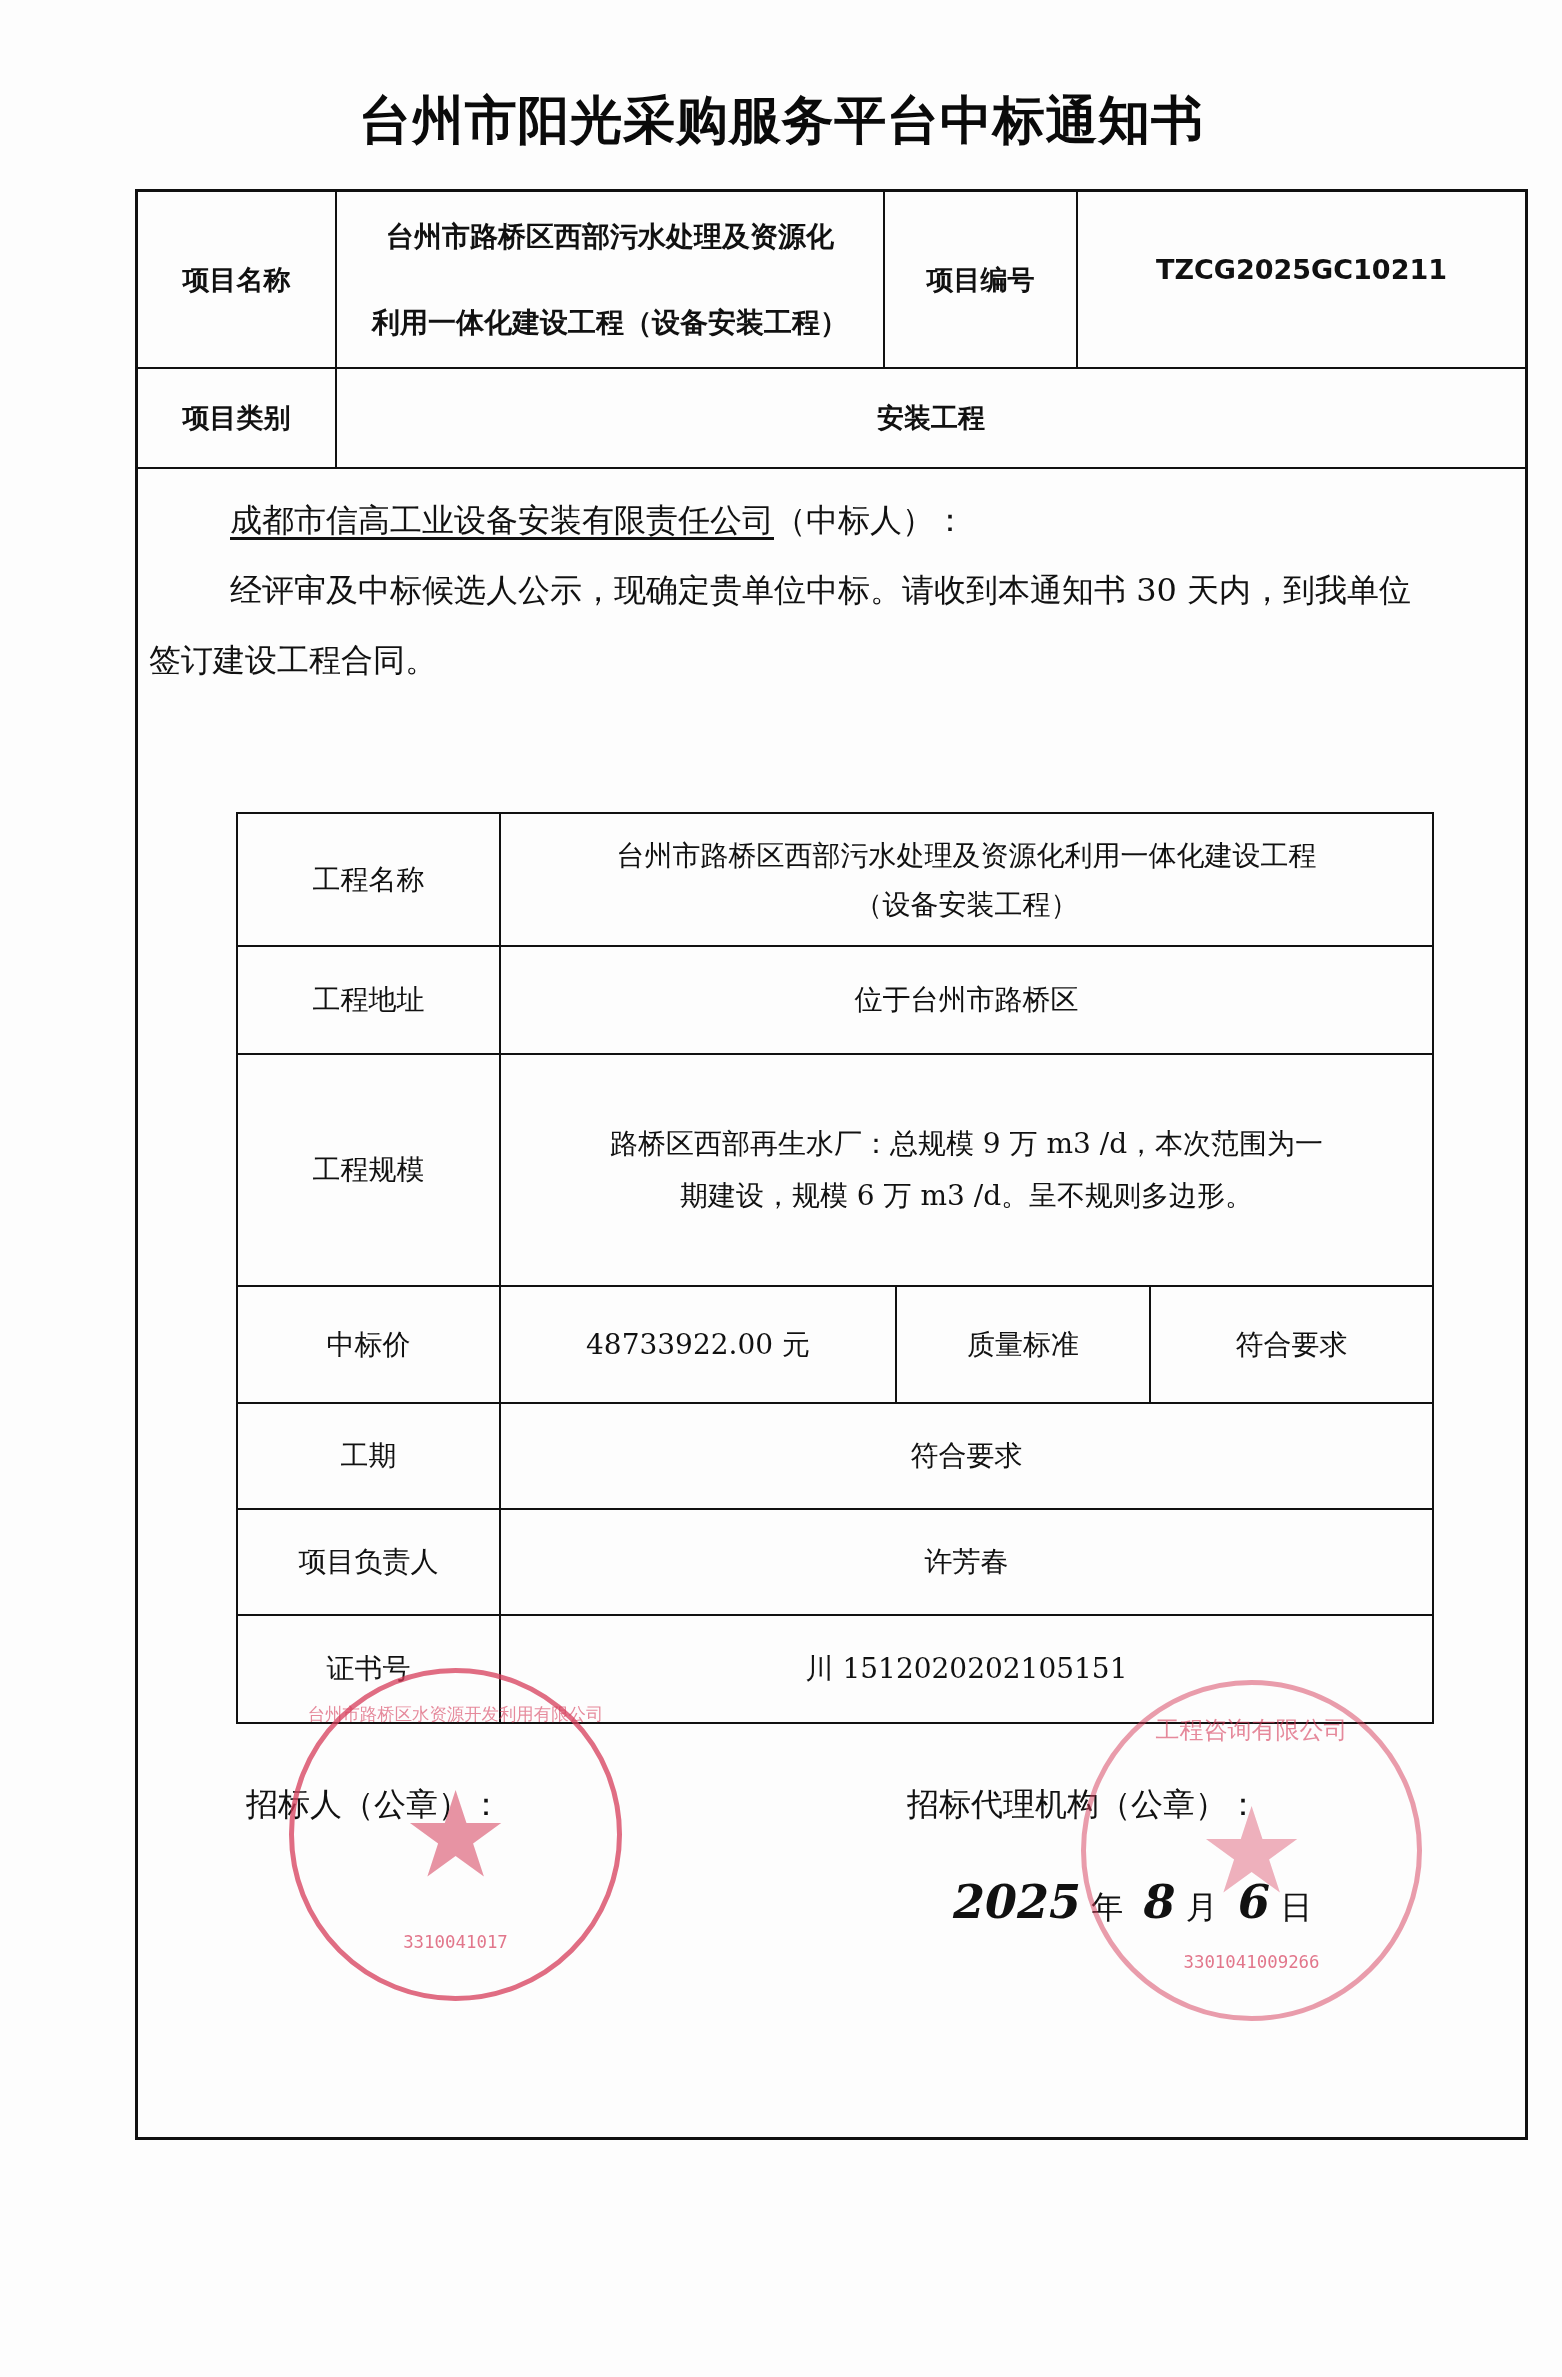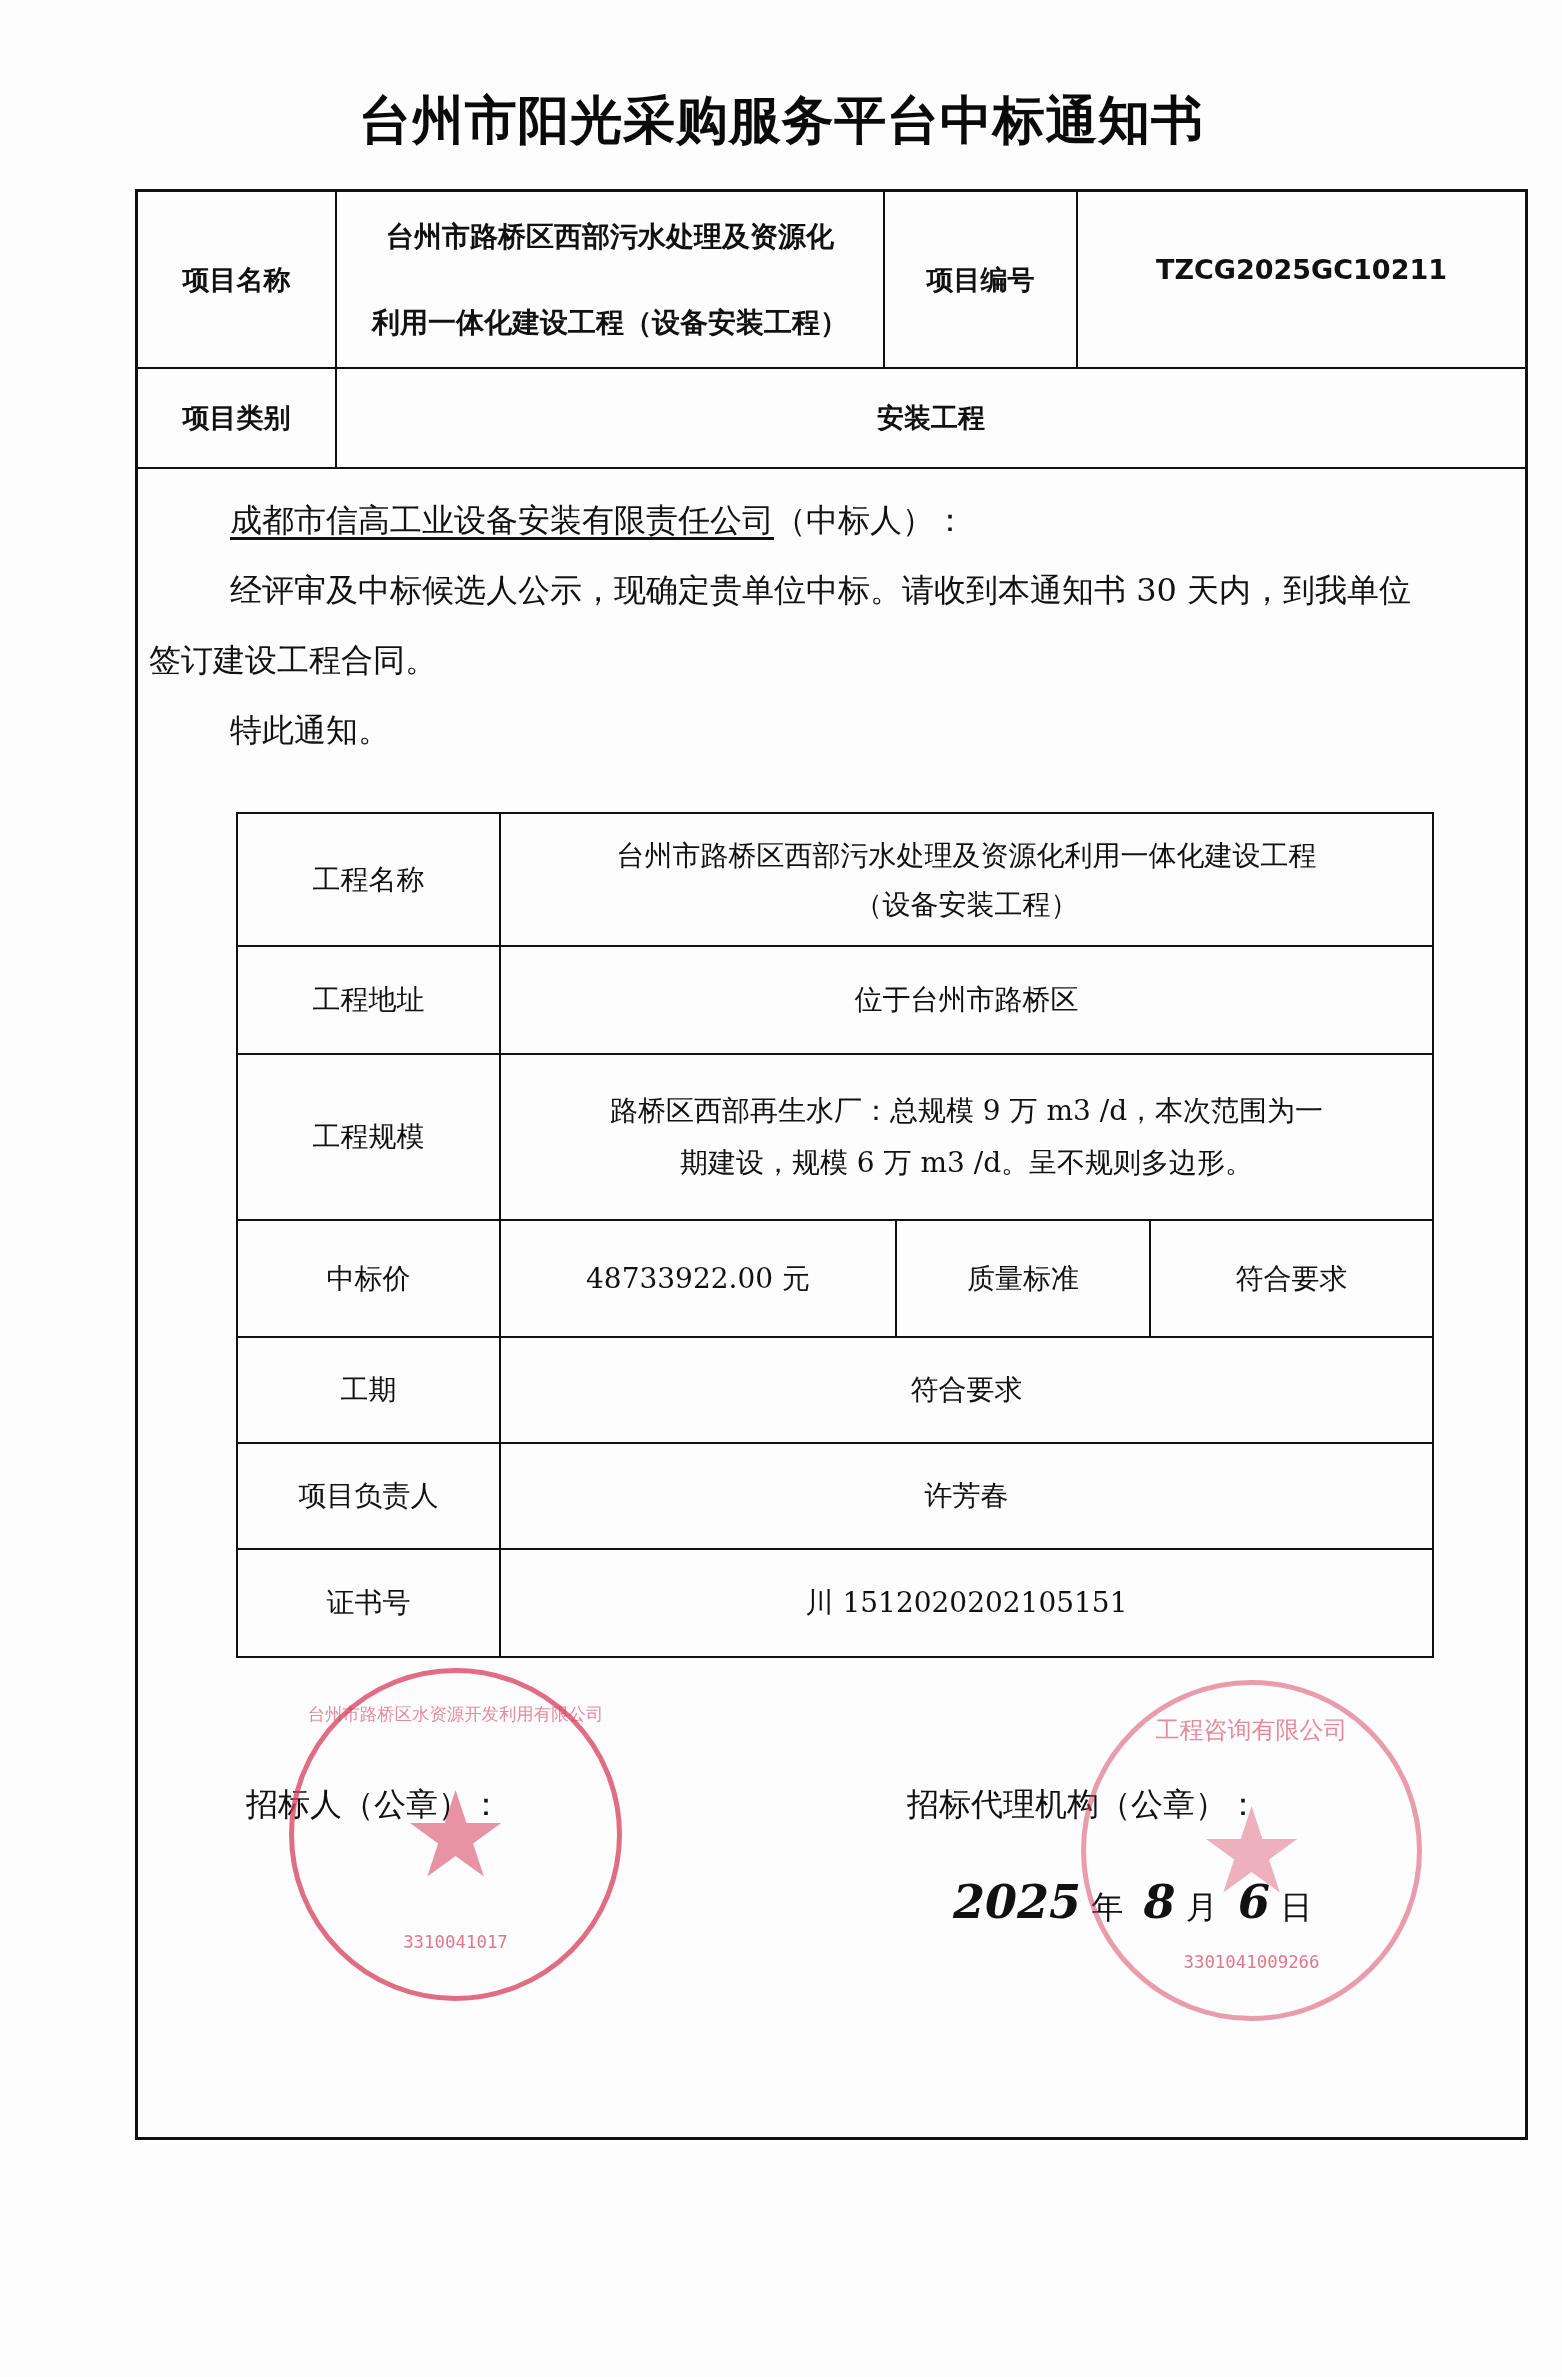--- a/index.html
+++ b/index.html
@@ -30,21 +30,21 @@
   .body-text { position: absolute; left: 0; top: 293px; width: 100%; font-size: 32px; line-height: 70px; }
   .p { padding-left: 92px; padding-right: 16px; }
   .p.indent0 { padding-left: 11px; }
   .winner { text-decoration: underline; text-underline-offset: 6.3px; }
 
   .inner { position: absolute; left: 98px; top: 620px; width: 1198px; border-collapse: collapse; font-size: 28px; }
   .inner td { border: 2.4px solid #111; text-align: center; vertical-align: middle; padding: 0 11px; }
   .inner .lbl { width: 239px; }
   .inner .h1 { height: 133px; line-height: 49px; }
   .inner .h2 { height: 108px; }
-  .inner .h3 { height: 166px; line-height: 52px; }
+  .inner .h3 { height: 232px; line-height: 52px; }
   .inner .h4 { height: 117px; }
   .inner .h5 { height: 106px; }
   .inner .h6 { height: 106px; }
   .inner .h7 { height: 108px; }
 
   .sign { position: absolute; font-size: 32px; }
   .sign.left { left: 108px; top: 1591px; }
   .sign.right { left: 769px; top: 1591px; }
   .date { position: absolute; left: 815px; top: 1683px; font-size: 32px; }
   .hand { font-family: "DejaVu Serif", serif; font-style: italic; font-size: 46px; font-weight: bold; }
@@ -81,21 +81,20 @@
     </tr>
   </tbody>
     </table>
 
   <div class="body-text">
     <div class="p">
       <span class="winner">成都市信高工业设备安装有限责任公司</span><span>（中标人）：</span>
     </div>
     <div class="p">经评审及中标候选人公示，现确定贵单位中标。请收到本通知书 30 天内，到我单位</div>
     <div class="p indent0">签订建设工程合同。</div>
-    <div class="p">特此通知。</div>
   </div>
 
   <table class="inner">
     <tbody>
         <tr class="h1">
       <td class="lbl">工程名称</td>
       <td colspan="3">
         <div>台州市路桥区西部污水处理及资源化利用一体化建设工程</div>
         <div>（设备安装工程）</div>
       </td>

